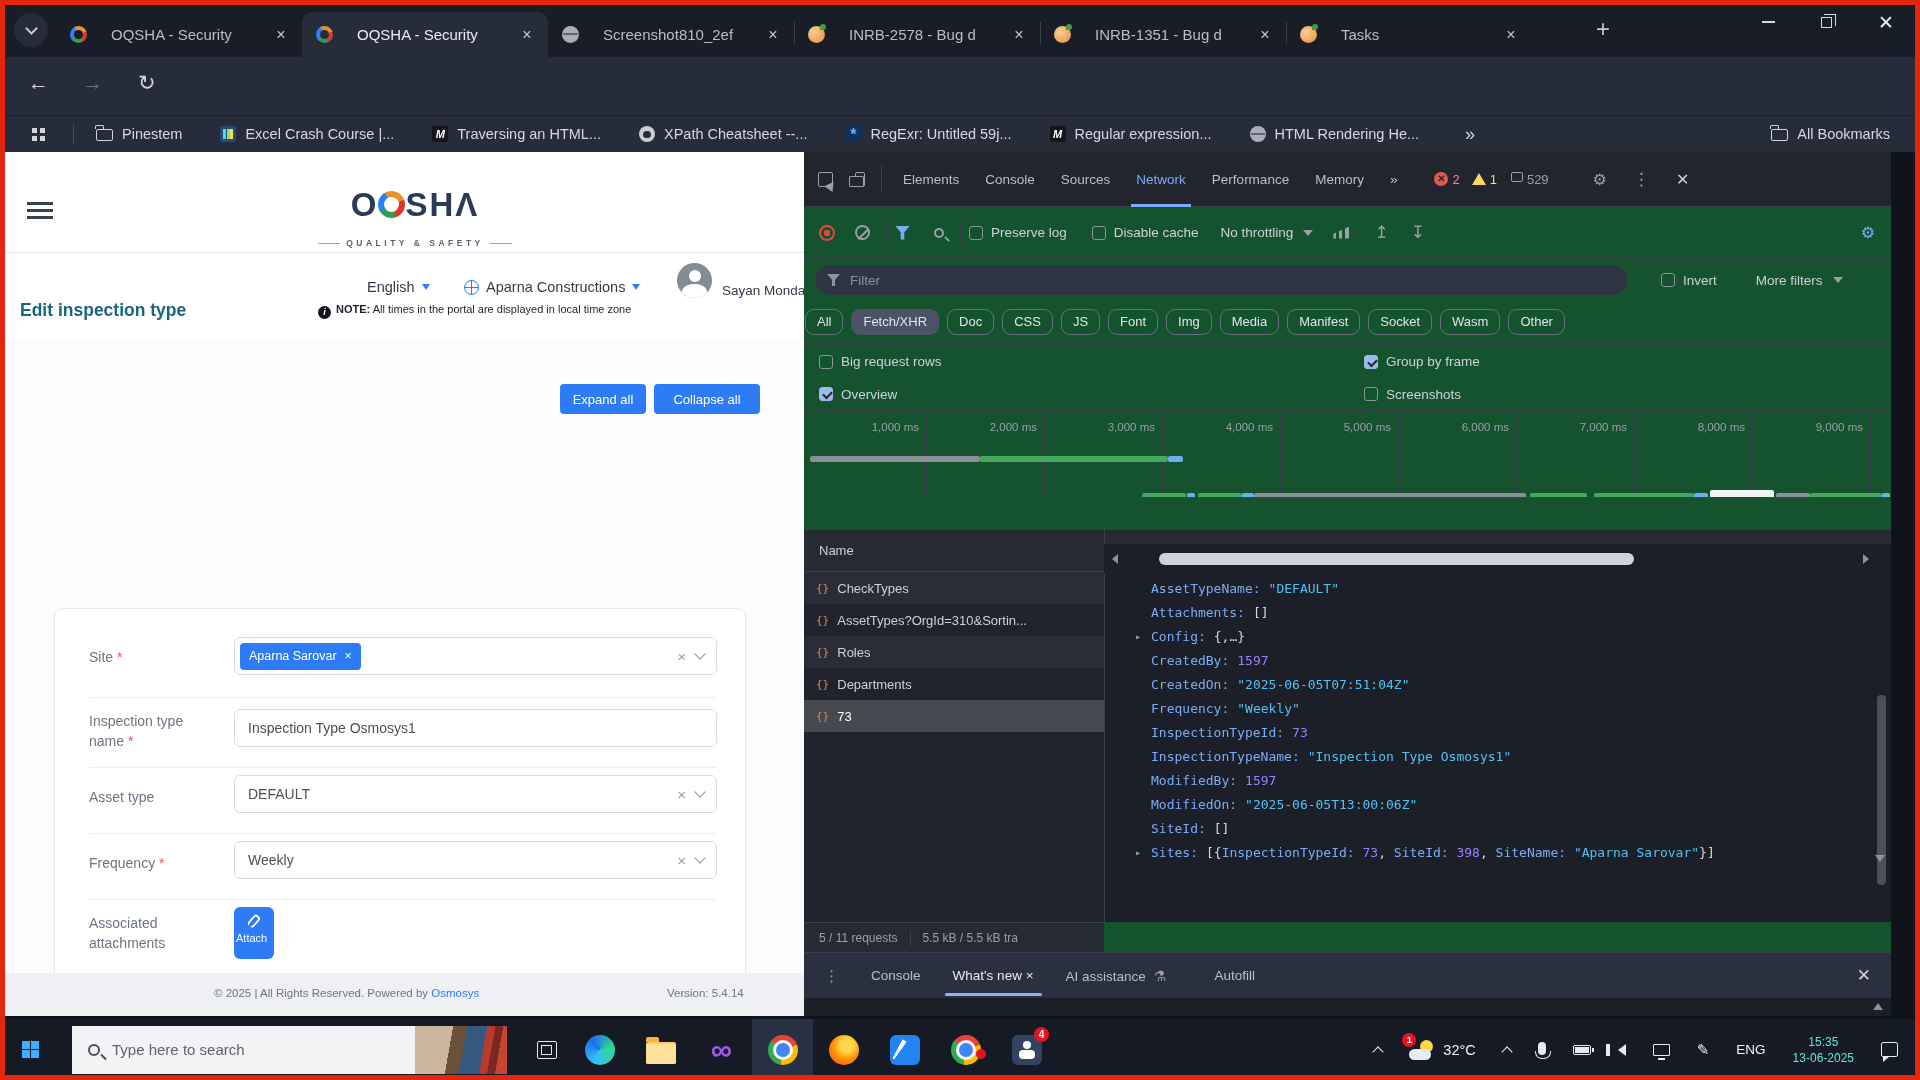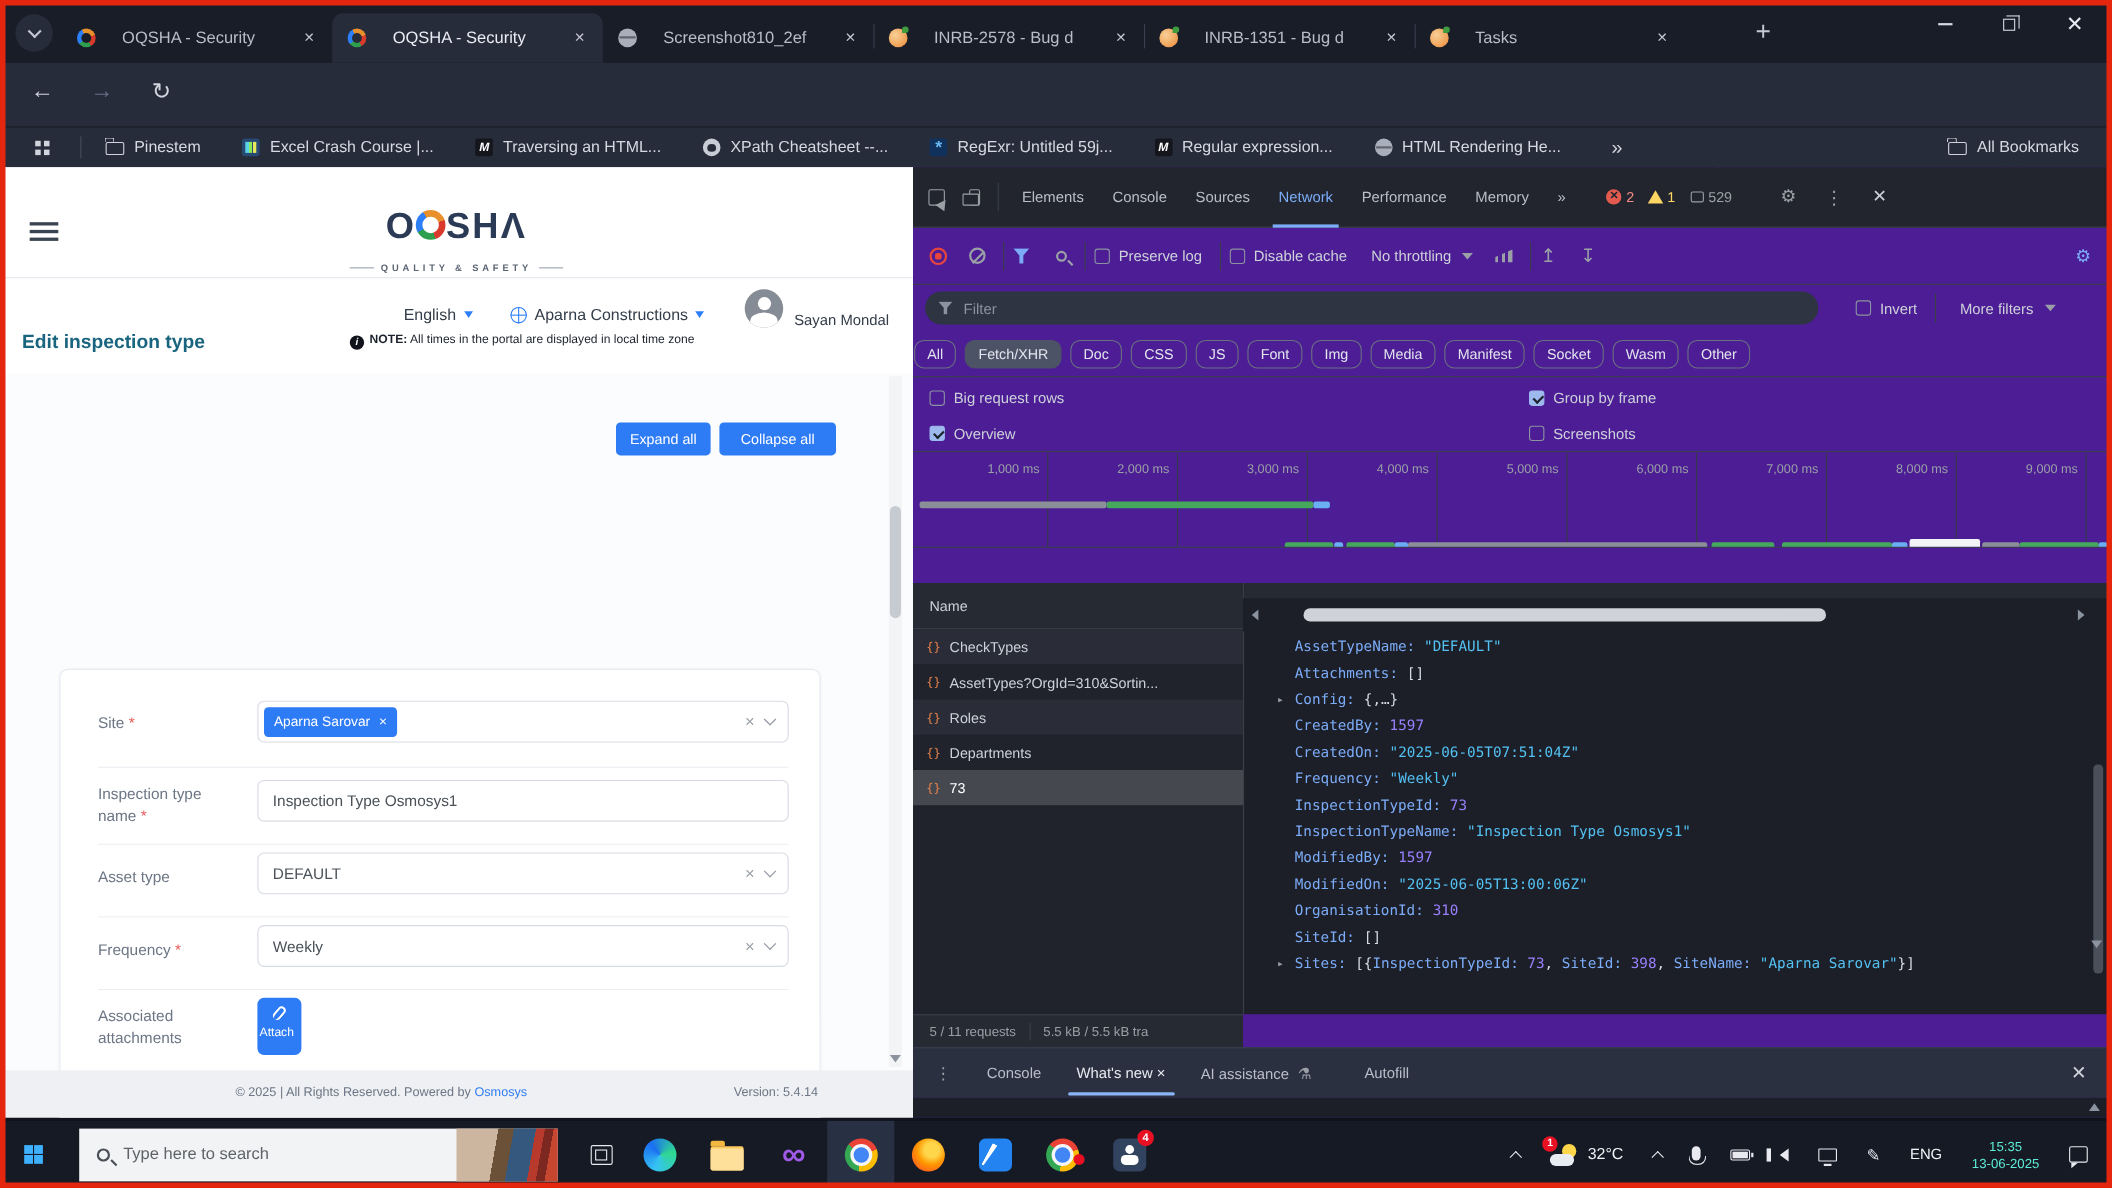--- a/index.html
+++ b/index.html
@@ -117,35 +117,35 @@
   .attachbtn{position:absolute;left:179px;width:40px;height:52px;background:#2e7bf6;border-radius:6px;color:#fff;overflow:hidden;text-align:center}
   .clipic{display:inline-block;width:8px;height:14px;border:2px solid #fff;border-radius:5px;border-bottom:none;transform:rotate(40deg);margin-top:7px}
   .attachbtn .at{font-size:11px;white-space:nowrap;margin-left:2px;text-align:left}
   .gear{color:#5a6472;font-size:15px}
   .appscroll{position:absolute;left:808px;top:190px;width:12px;height:628px;background:#f3f4f6}
   .appthumb{position:absolute;left:1px;top:118px;width:10px;height:102px;background:#c6cad1;border-radius:5px}
   .scrolldown{position:absolute;left:1px;bottom:4px;width:0;height:0;border-left:5px solid transparent;border-right:5px solid transparent;border-top:7px solid #8c939e}
   .afooter{position:absolute;left:0;top:821px;width:100%;height:43px;background:#eef0f3;font-size:11.5px;color:#6c7685}
   .link{color:#2e7bf6}
   
-  .devtools{position:absolute;left:830px;top:152px;width:1087px;height:864px;background:#4c1d95;font-size:13px;color:#cdd2da}
+  .devtools{position:absolute;left:804px;top:152px;width:1087px;height:864px;background:#14532d;font-size:13px;color:#cdd2da}
   .dt-tabbar{position:absolute;left:0;top:0;width:100%;height:55px;background:#22252e;border-bottom:1px solid #3a3f4a;display:flex;align-items:center}
   .inspectic{width:15px;height:15px;border:1.7px solid #9aa0a6;border-radius:2px;margin-left:14px;position:relative}
   .inspectic::after{content:"";position:absolute;right:-4px;bottom:-4px;width:0;height:0;border-left:5px solid transparent;border-right:5px solid transparent;border-bottom:9px solid #9aa0a6;transform:rotate(35deg)}
   .deviceic{width:10px;height:15px;border:1.7px solid #9aa0a6;border-radius:2px;margin-left:22px;position:relative}
   .deviceic::before{content:"";position:absolute;left:-7px;top:3px;width:13px;height:9px;border:1.7px solid #9aa0a6;background:#22252e;border-radius:1px}
   .dt-vdiv{width:1px;height:26px;background:#3a3f4a;margin:0 8px 0 16px}
   .dtab{padding:0 13px;height:55px;display:flex;align-items:center;color:#b9bfc9;font-size:13.5px}
   .dtab.active{color:#7cacf8;position:relative}
   .dtab.active::after{content:"";position:absolute;left:8px;right:8px;bottom:0;height:2.5px;background:#7cacf8}
   .badge-err{display:flex;align-items:center;gap:4px;color:#f28b82;margin-left:24px}
   .errdot{width:14px;height:14px;border-radius:50%;background:#e35b4f;color:#22252e;font-size:10px;font-weight:bold;text-align:center;line-height:14px}
   .badge-warn{display:flex;align-items:center;gap:4px;color:#fdd663;margin-left:12px}
   .warntri{width:0;height:0;border-left:7px solid transparent;border-right:7px solid transparent;border-bottom:12px solid #fdd663}
-  .badge-msg{display:flex;align-items:center;gap:4px;color:#9aa0a6;margin-left:14px}
+  .badge-msg{display:flex;align-items:flex-start;gap:4px;color:#9aa0a6;margin-left:14px}
   .msgbub{width:12px;height:10px;border:1.6px solid #9aa0a6;border-radius:2px;position:relative}
   .dt-net{position:absolute;left:0;top:55px;width:100%;height:52px;border-bottom:1px solid #3a3f4a;display:flex;align-items:center}
   .recbtn{width:16px;height:16px;border:2.2px solid #e8463c;border-radius:50%;margin-left:15px;position:relative}
   .recbtn::after{content:"";position:absolute;inset:3px;background:#e8463c;border-radius:2px}
   .clearbtn{width:15px;height:15px;border:2px solid #9aa0a6;border-radius:50%;margin-left:20px;position:relative}
   .clearbtn::after{content:"";position:absolute;left:-1px;top:5.5px;width:15px;height:2px;background:#9aa0a6;transform:rotate(-45deg)}
   .funnel{width:15px;height:14px;background:#7cacf8;clip-path:polygon(0 0,100% 0,62% 48%,62% 100%,38% 100%,38% 48%)}
   .funnel.gray{background:#8b92a0;width:13px;height:12px}
   .searchic{width:10px;height:10px;border:2px solid #9aa0a6;border-radius:50%;position:relative}
   .searchic::after{content:"";position:absolute;left:8px;top:8px;width:6px;height:2px;background:#9aa0a6;transform:rotate(45deg)}
@@ -701,23 +701,20 @@
             </div>
 
             <div class="jline">
               <span class="jarrow"></span><span class="jk">ModifiedBy:</span><span class="jv v-num">1597</span>
             </div>
 
             <div class="jline">
               <span class="jarrow"></span><span class="jk">ModifiedOn:</span><span class="jv v-str">"2025-06-05T13:00:06Z"</span>
             </div>
 
-            <div class="jline">
-              <span class="jarrow"></span><span class="jk">OrganisationId:</span><span class="jv v-num">310</span>
-            </div>
 
             <div class="jline">
               <span class="jarrow"></span><span class="jk">SiteId:</span><span class="jv v-plain">[]</span>
             </div>
           </div>
         <div class="jline">
           <span class="jarrow">▸</span><span class="jk">Sites:</span><span class="jv v-plain">[{</span><span class="jk">InspectionTypeId:</span> <span class="v-num">73</span><span class="v-sep">, </span><span class="jk">SiteId:</span> <span class="v-num">398</span><span class="v-sep">, </span><span class="jk">SiteName:</span> <span class="v-str">"Aparna Sarovar"</span><span class="v-sep">}]</span>
         </div>
         <div>
 

